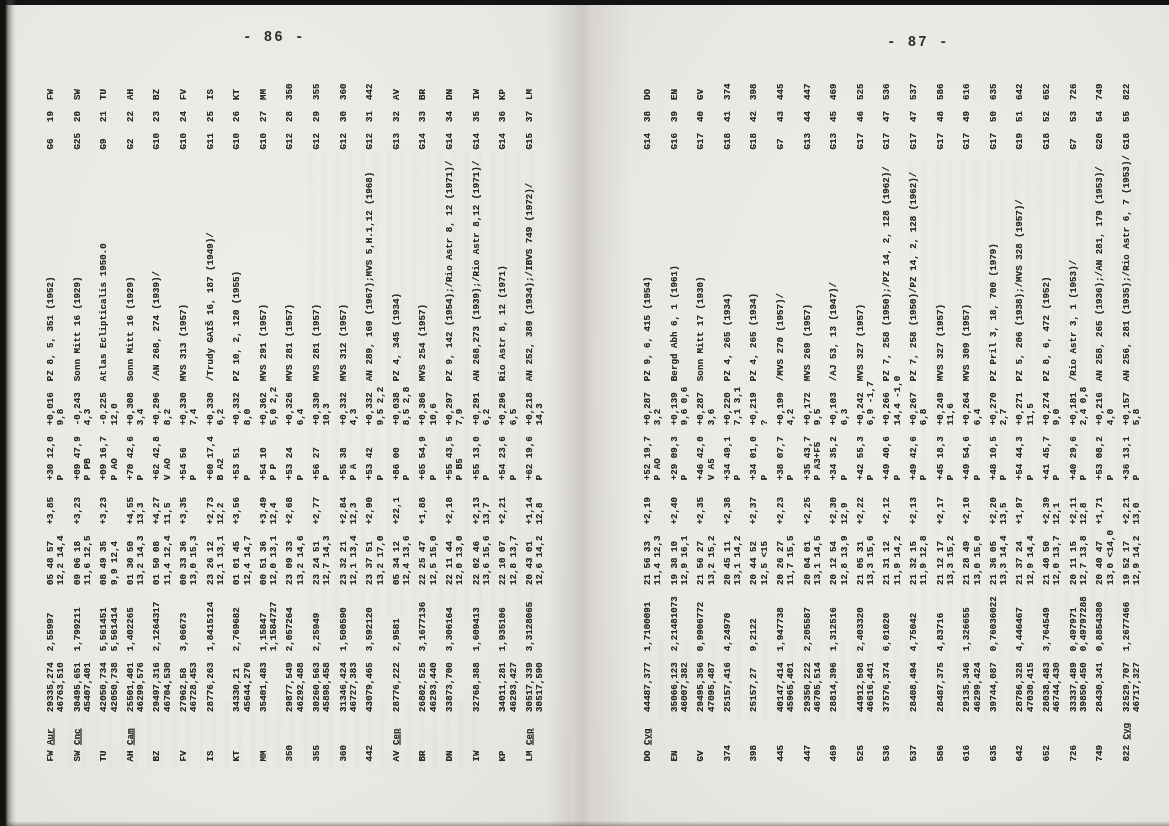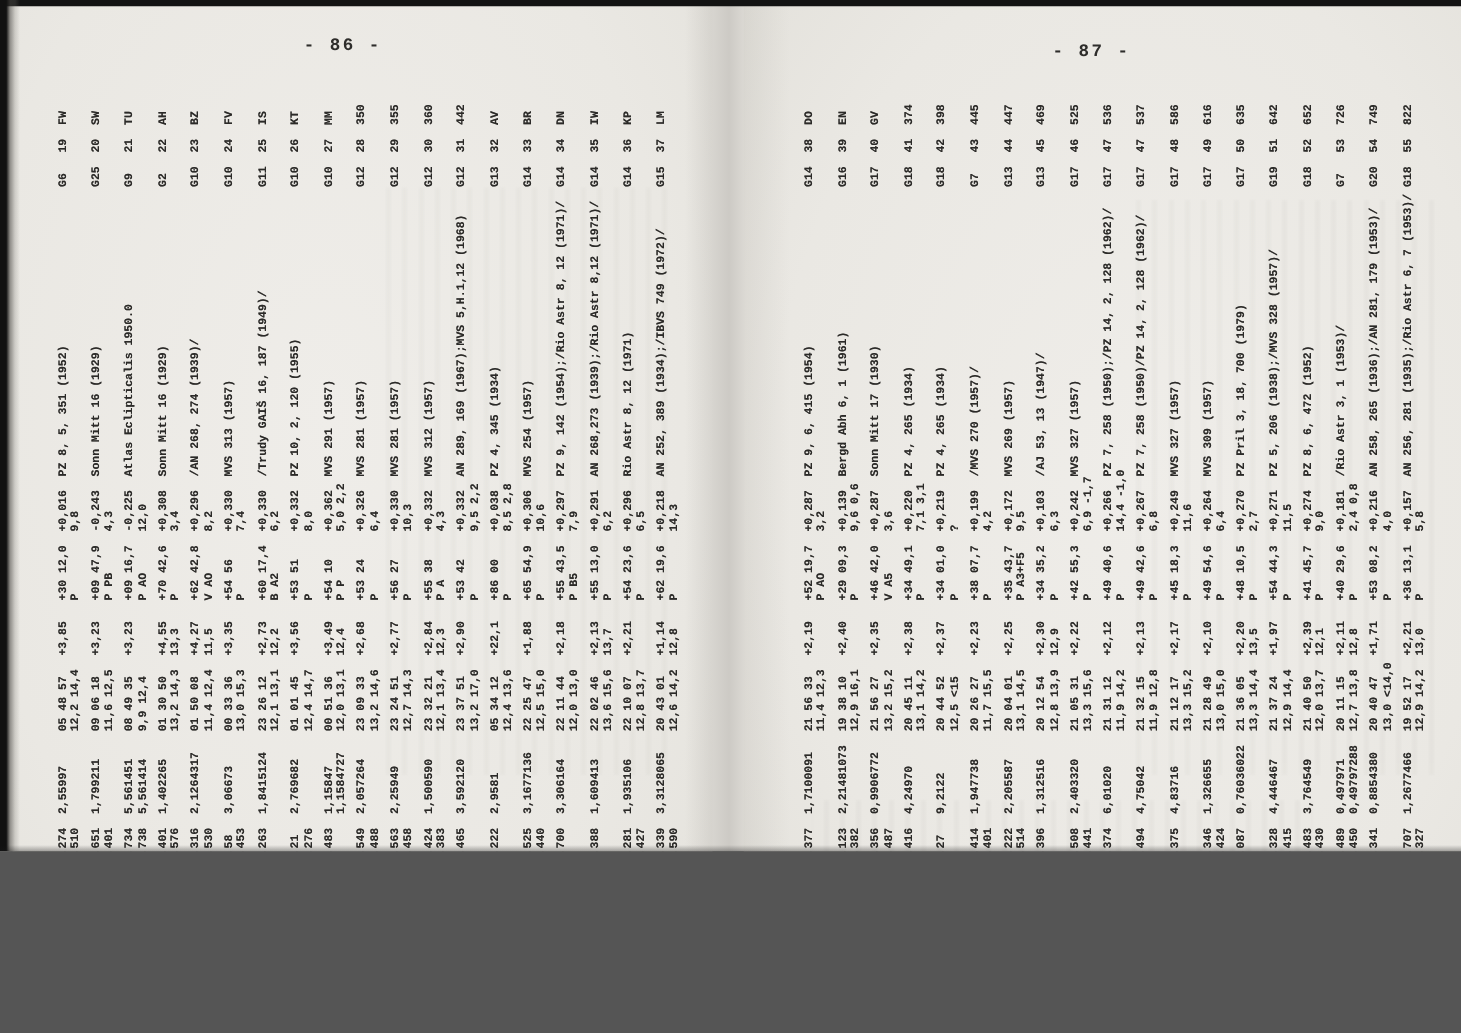--- a/index.html
+++ b/index.html
@@ -1,17 +1,17 @@
 <!DOCTYPE html>
 <html><head>
 <meta charset="utf-8">
 <style>
   html,body{margin:0;padding:0;background:#555;}
   .scan{
-    position:relative;width:1169px;height:681px;overflow:hidden;
+    position:relative;width:1169px;height:826px;overflow:hidden;
     background:#e8e6e1;
     font-family:"Liberation Mono","DejaVu Sans Mono",monospace;
   }
   
   .edge-top{position:absolute;left:0;top:0;width:100%;height:5px;background:#131313;}
   .edge-left{position:absolute;left:0;top:0;width:16px;height:100%;
     background:linear-gradient(90deg,#111 0,#111 5px,rgba(70,68,64,.55) 8px,rgba(120,118,112,.25) 12px,rgba(0,0,0,0) 16px);}
   .edge-bottom{position:absolute;left:0;bottom:0;width:100%;height:5px;
     background:linear-gradient(0deg,rgba(25,25,25,.35),rgba(0,0,0,0));}
   
@@ -20,21 +20,21 @@
   .page-r{left:595px;width:574px;background:radial-gradient(ellipse at 55% 45%,#efede9 0%,#eae8e3 65%,#e2e0da 100%);}
   .gutter{position:absolute;left:548px;top:0;width:84px;height:100%;
     background:linear-gradient(90deg,rgba(0,0,0,0) 0%,rgba(95,90,84,.20) 42%,rgba(135,130,122,.12) 58%,rgba(0,0,0,0) 100%);}
   
   .ghost{position:absolute;opacity:.5;pointer-events:none;
     background:repeating-linear-gradient(90deg,rgba(0,0,0,0) 0 9px,rgba(110,108,102,.07) 9px 13px);
     filter:blur(1px);}
   
   .pnum{position:absolute;font-size:14px;font-weight:700;letter-spacing:2px;color:#2e2d2b;white-space:pre;}
   .pnum-l{left:243px;top:29px;}
-  .pnum-r{left:842px;top:34px;}
+  .pnum-r{left:887px;top:34px;}
   
   .tbl{position:absolute;width:690px;height:505px;transform:rotate(-90deg);}
   .tbl-l{left:-47px;top:164px;}
   .tbl-r{left:550px;top:164px;}
   .trow{height:21px;margin-bottom:5.6px;}
   .tline{font-size:9.2px;line-height:10.4px;font-weight:700;color:#2b2a28;white-space:pre;
     text-shadow:0 0 .5px rgba(40,38,35,.55);}
   .c{display:inline-block;white-space:pre;vertical-align:top;}
   .c1{width:9ch}.c2{width:11ch}.c3{width:12ch}.c4{width:11ch}.c5{width:8ch}
   .c6{width:10ch}.c7{width:8ch}.c8{width:42ch}.c9{width:5ch}.c10{width:4ch}

